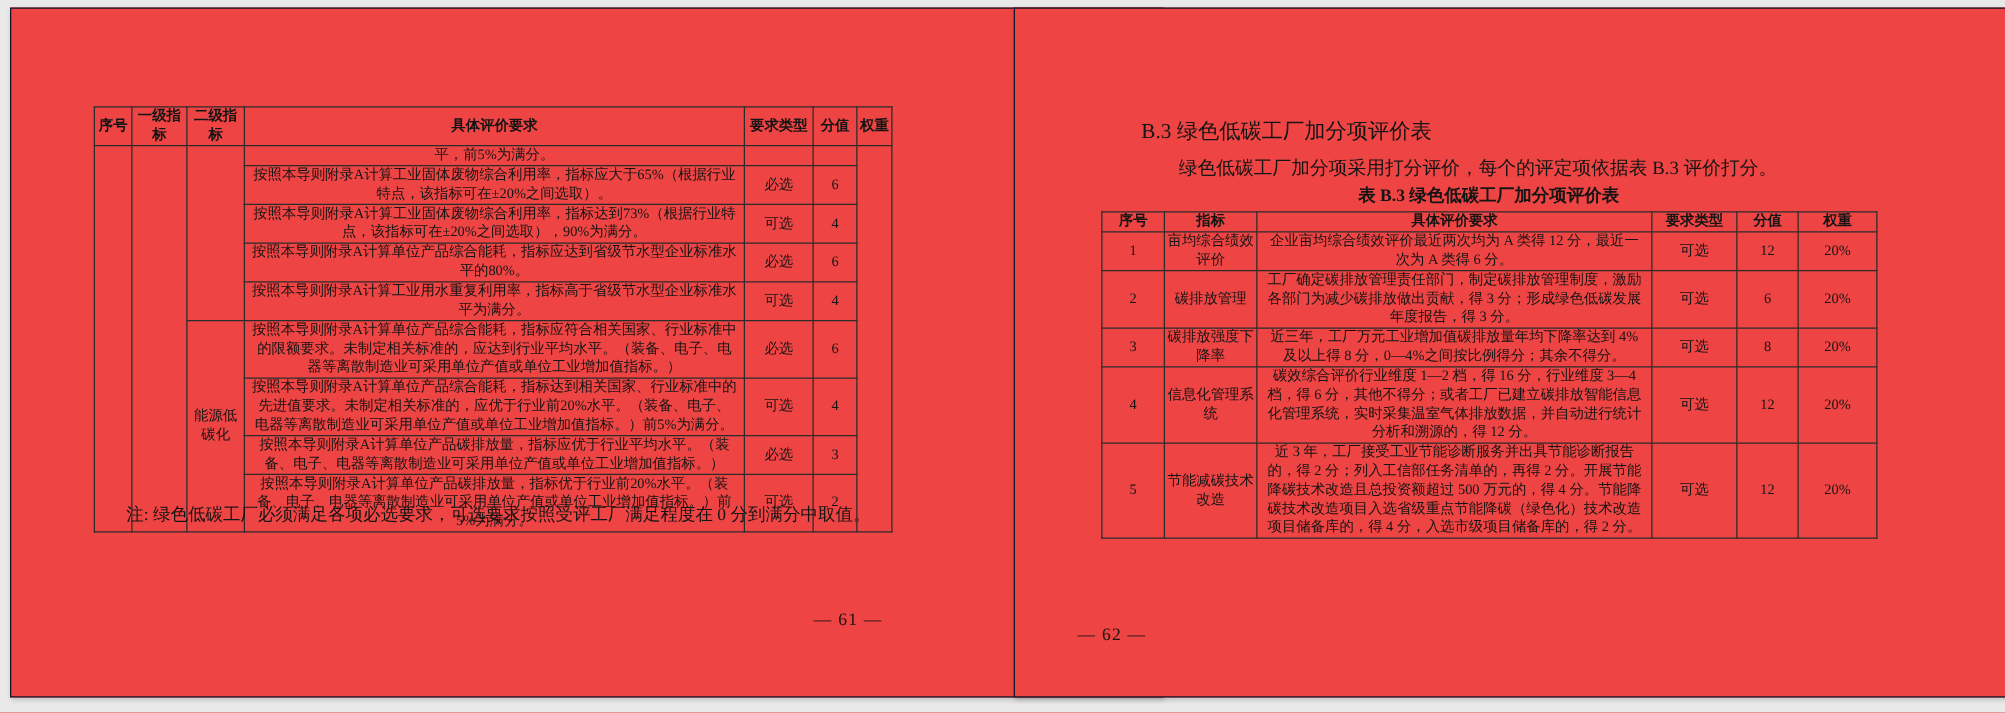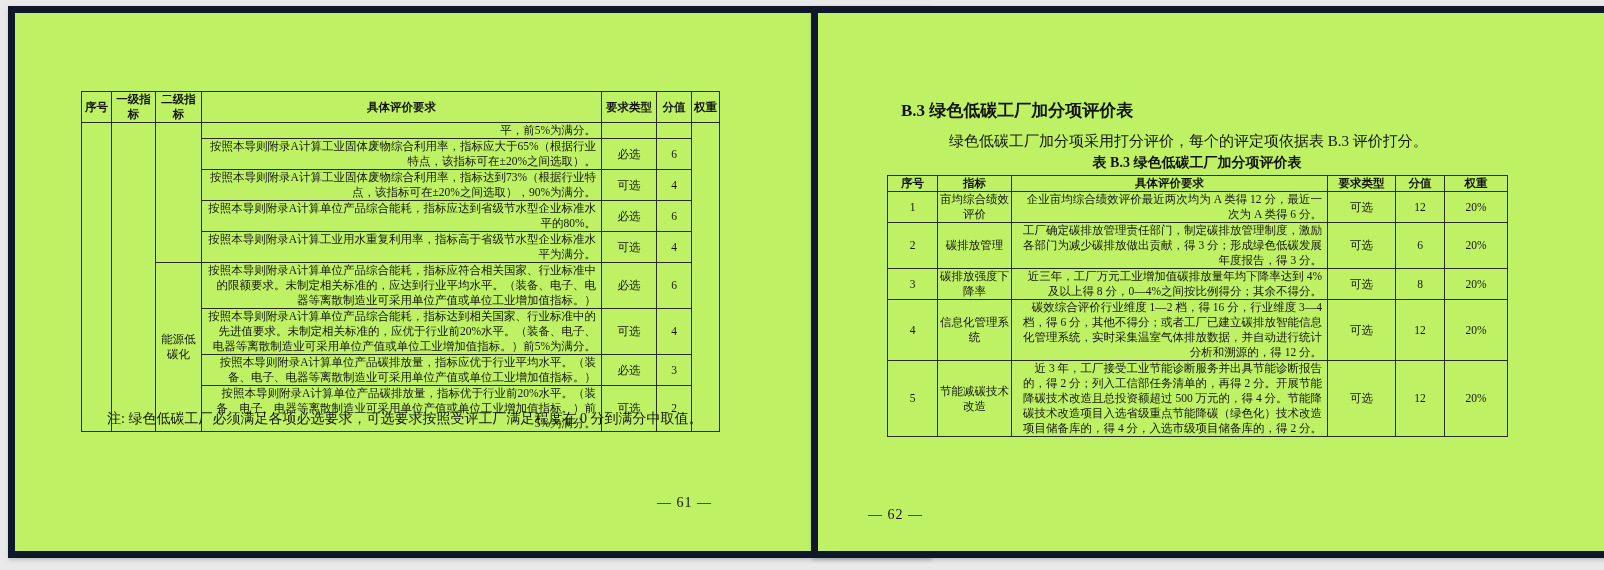--- a/index.html
+++ b/index.html
@@ -8,22 +8,22 @@
     width: 1604px; height: 570px;
     background: #e9e9e9;
     font-family: "Liberation Serif", "DejaVu Serif", serif;
     color: #141414;
     overflow: hidden;
     position: relative;
   }
   .page {
     position: absolute; top: 6px;
     width: 923px; height: 552px;
-    background: #bef264;
-    border: 7px solid #0f172a;
+    background: #ef4444;
+    border: 1px solid #0f172a;
     box-shadow: 1px 2px 4px rgba(0,0,0,0.18);
   }
   #page-61 { left: 8px; }
   #page-62 { left: 811px; }
 
   table.doc-table {
     border-collapse: collapse;
     table-layout: fixed;
     position: absolute;
   }
@@ -31,21 +31,21 @@
     border: 1px solid #2b2b2b;
     font-size: 11.5px;
     line-height: 15px;
     padding: 0 2px;
     text-align: center;
     vertical-align: middle;
     overflow: hidden;
     word-break: break-all;
   }
   .doc-table th { font-weight: bold; height: 16px; }
-  .doc-table td.col-req { text-align: right; padding: 0 5px; font-family: Liberation Serif, serif; }
+  .doc-table td.col-req { text-align: center; padding: 0 5px; font-family: Liberation Serif, serif; }
 
   
   #table-61 { left: 66px; top: 78px; width: 638px; }
   #table-61 col.c0 { width: 30px; }
   #table-61 col.c1 { width: 44px; }
   #table-61 col.c2 { width: 46px; }
   #table-61 col.c3 { width: 400px; }
   #table-61 col.c4 { width: 55px; }
   #table-61 col.c5 { width: 35px; }
   #table-61 col.c6 { width: 28px; }
@@ -65,22 +65,22 @@
     width: 620px;
   }
   .pagenum {
     position: absolute; top: 482px;
     font-size: 14px; letter-spacing: 1px; text-align: center;
   }
   #page-61 .pagenum { left: 642px; }
   #page-62 .pagenum { left: 50px; margin-top: 12px; }
 
   .heading-b3 {
-    position: absolute; left: 83px; top: 86px;
-    font-size: 17px; font-weight: bold;
+    position: absolute; left: 101px; top: 86px;
+    font-size: 17px; font-weight: normal;
   }
   .para-b3 {
     position: absolute; left: 83px; top: 118px;
     font-size: 15px; line-height: 20px;
     width: 640px;
     margin-left: 48px;
   }
   .caption-b3 {
     position: absolute; left: 69px; top: 141px;
     width: 620px; text-align: center;

